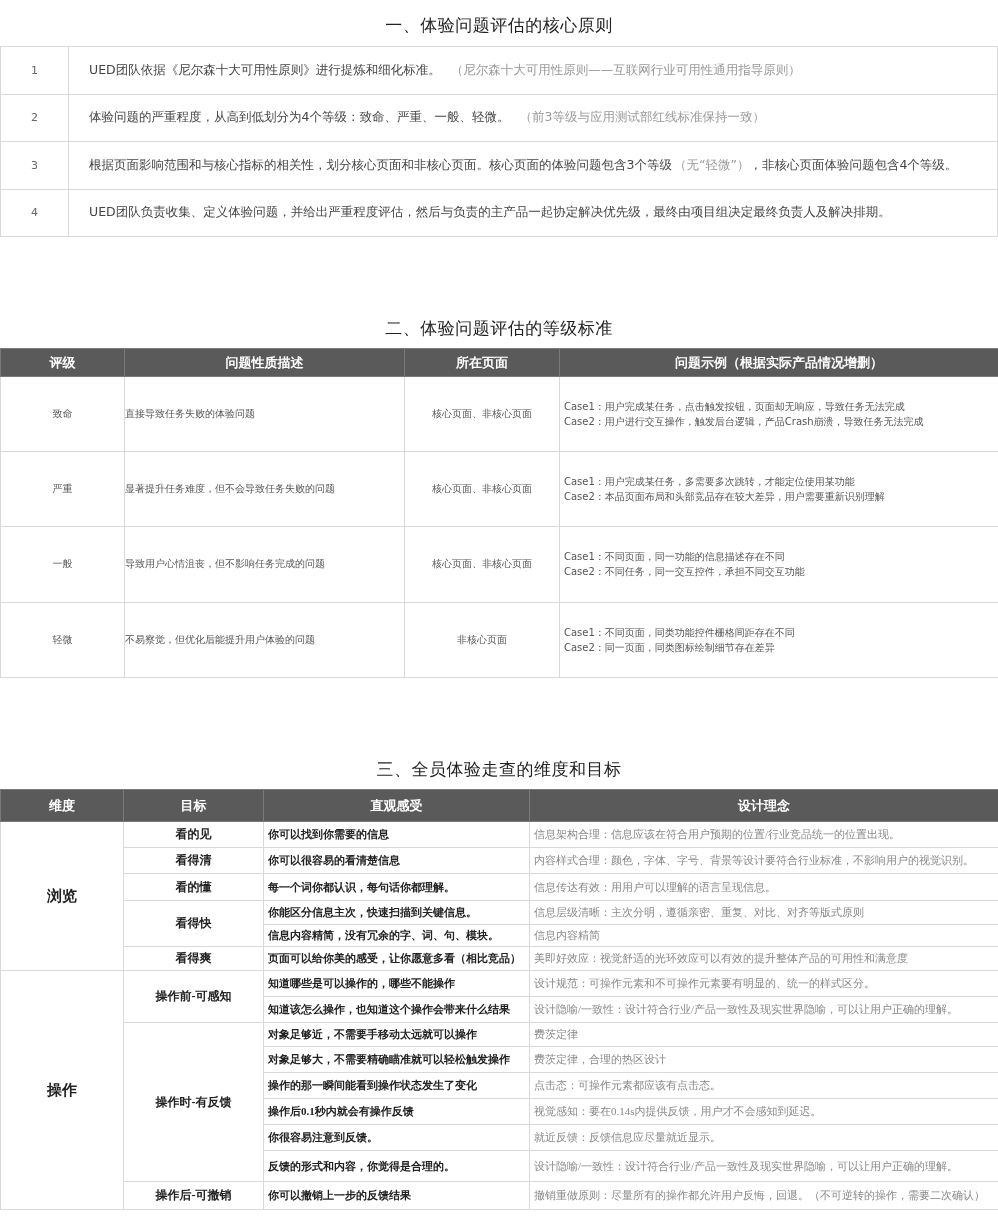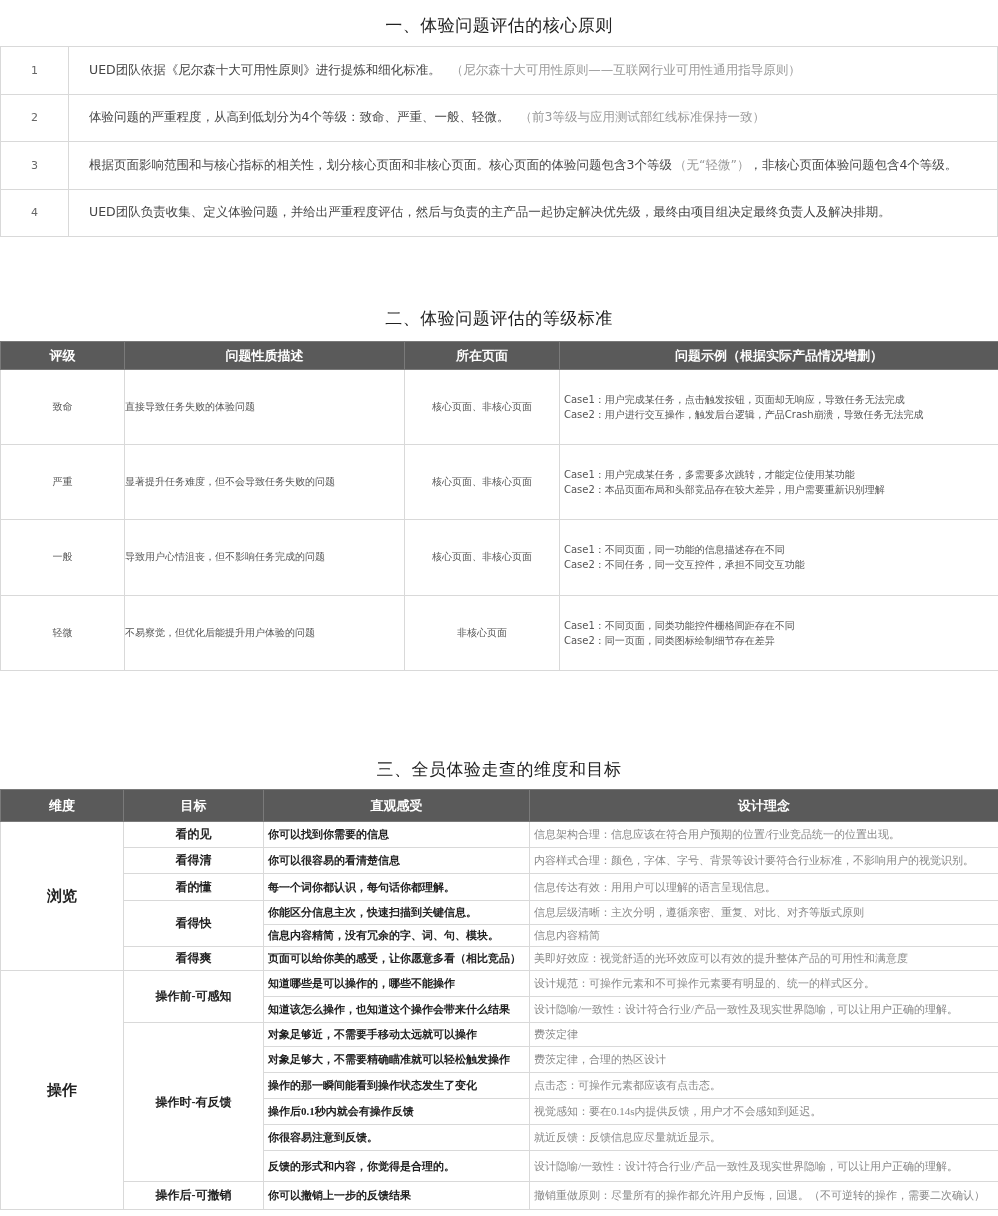--- a/index.html
+++ b/index.html
@@ -15,21 +15,21 @@
   td, th { border: 1px solid #d9d9d9; }
 
   
   #t1 { top: 46px; width: 998px; }
   #t1 td { height: 47.5px; font-size: 12px; vertical-align: middle; }
   #t1 td.num { width: 68px; text-align: center; color: #666; font-size: 11px; }
   #t1 td.txt { padding-left: 20px; color: #444; font-size: 12.5px; }
   #t1 .note { color: #999; margin-left: 10px; }
 
   
-  #t2 { top: 341px; width: 998px; }
+  #t2 { top: 348px; width: 998px; }
   #t2 th { background: #5a5a5a; color: #fff; font-weight: bold; font-size: 13px; height: 28px; border: 1px solid #7a7a7a; }
   #t2 td { height: 75.2px; font-size: 10px; color: #555; vertical-align: middle; }
   #t2 td.c { text-align: center; }
   #t2 td.l { }
   #t2 td.cases { padding-left: 4px; }
   #t2 .case { display: block; line-height: 15px; }
   #t2 .case + .case { }
 
   
   #t3 { top: 789px; width: 998px; font-family: Liberation Serif, serif; }
@@ -58,21 +58,21 @@
     <td class="num">3</td>
     <td class="txt"><span>根据页面影响范围和与核心指标的相关性，划分核心页面和非核心页面。核心页面的体验问题包含3个等级</span><span class="note" style="margin-left:2px;">（无“轻微”）</span><span>，非核心页面体验问题包含4个等级。</span></td>
   </tr>
   <tr>
     <td class="num">4</td>
     <td class="txt"><span>UED团队负责收集、定义体验问题，并给出严重程度评估，然后与负责的主产品一起协定解决优先级，最终由项目组决定最终负责人及解决排期。</span></td>
   </tr>
 </tbody>
   </table>
 
-<div class="section-title" style="top:307px;">二、体验问题评估的等级标准</div>
+<div class="section-title" style="top:317px;">二、体验问题评估的等级标准</div>
 <table id="t2">
   <colgroup>
       <col style="width:124px">
       <col style="width:280px">
       <col style="width:155px">
       <col style="width:439px">
     </colgroup>
   <tbody>
       <tr>
     <th>评级</th>

